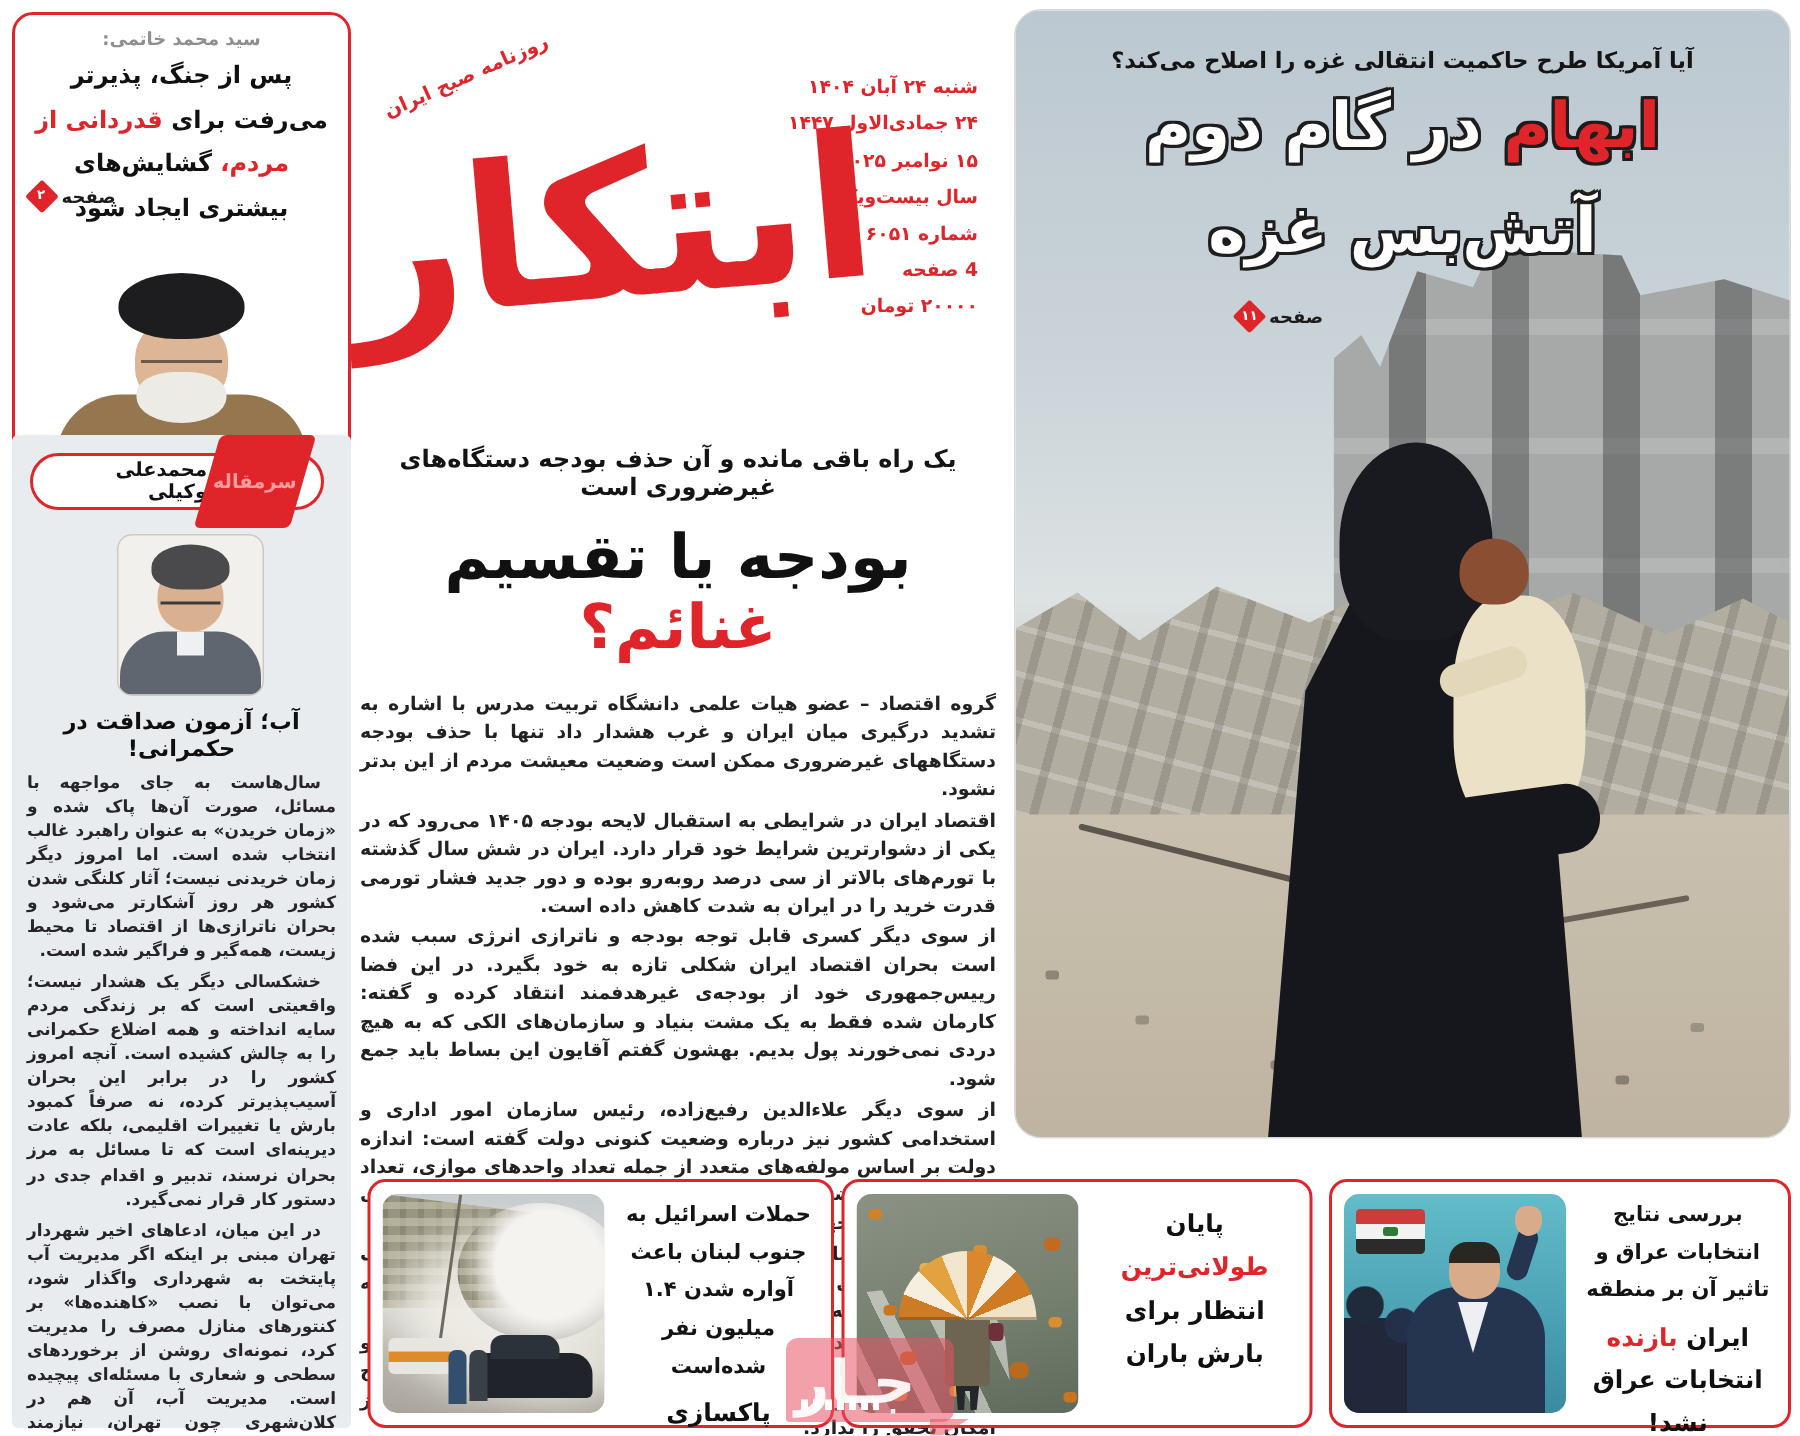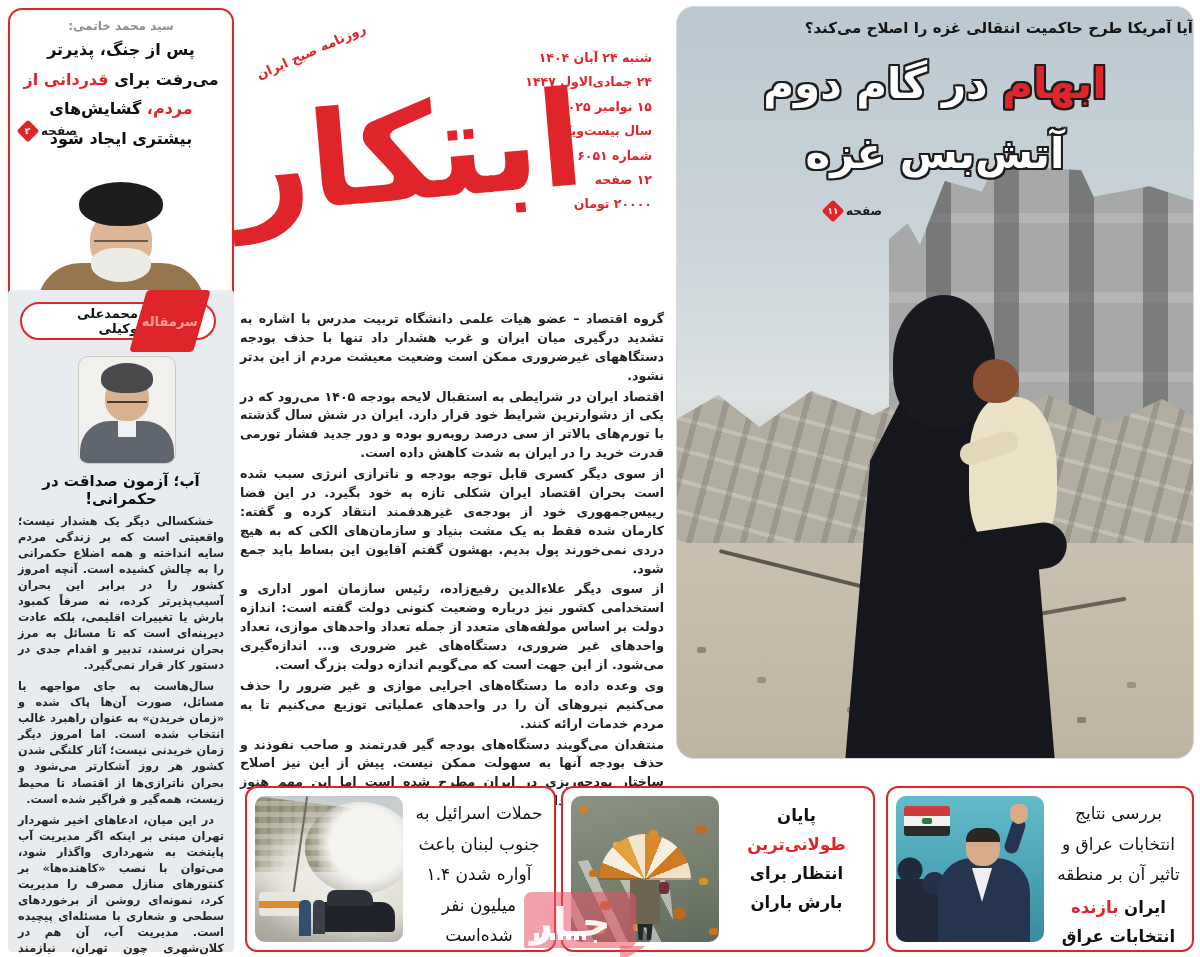--- a/index.html
+++ b/index.html
@@ -31,21 +31,21 @@
   .kh-shirt{position:absolute;bottom:26px;left:50%;transform:translateX(-50%);width:26px;height:20px;background:#e8e4da;border-radius:4px;}
 
   
   .masthead{position:absolute;left:238px;top:0;width:432px;height:292px;}
   .masthead-tagline{position:absolute;left:14px;top:44px;transform:rotate(-24deg);color:var(--red);font-size:13px;font-weight:bold;white-space:nowrap;}
   .masthead-title{position:absolute;left:0;top:28px;width:340px;height:250px;display:flex;align-items:center;justify-content:center;color:var(--red);font-size:132px;font-weight:bold;transform:rotate(-5deg);letter-spacing:-4px;line-height:1;}
   .masthead-dates{position:absolute;left:262px;top:46px;width:152px;direction:rtl;text-align:right;color:var(--red);font-size:12.5px;font-weight:bold;line-height:1.95;}
 
   
   .gaza-panel{position:absolute;left:676px;top:6px;width:518px;height:753px;border:1px solid #d8d8d8;border-radius:18px;overflow:hidden;background:linear-gradient(180deg,#bcc8d1 0%,#c9d3d8 30%,#dde2e3 52%,#d3d4cf 60%);}
-  .gaza-kicker{position:absolute;top:12px;left:0;right:0;text-align:right;font-size:15px;font-weight:bold;color:#151515;direction:rtl;}
+  .gaza-kicker{position:absolute;top:24px;left:0;right:0;text-align:center;font-size:15px;font-weight:bold;color:#151515;direction:rtl;}
   .gaza-hl{position:absolute;left:0;right:0;text-align:center;direction:rtl;font-size:42px;font-weight:bold;letter-spacing:-1px;}
   .gaza-hl.l1{top:52px;}
   .gaza-hl.l2{top:122px;}
   .ol-white{color:#fff;text-shadow:-2px -2px 0 #1d1d1d,2px -2px 0 #1d1d1d,-2px 2px 0 #1d1d1d,2px 2px 0 #1d1d1d,0 -2px 0 #1d1d1d,0 2px 0 #1d1d1d,-2px 0 0 #1d1d1d,2px 0 0 #1d1d1d;}
   .ol-red{color:var(--red);text-shadow:-2px -2px 0 #1d1d1d,2px -2px 0 #1d1d1d,-2px 2px 0 #1d1d1d,2px 2px 0 #1d1d1d,0 -2px 0 #1d1d1d,0 2px 0 #1d1d1d,-2px 0 0 #1d1d1d,2px 0 0 #1d1d1d;}
   .gaza-badge{position:absolute;left:148px;top:196px;}
   .gz-building{position:absolute;right:-6px;top:158px;width:310px;height:265px;background:#a6a9a8;clip-path:polygon(0 28%,6% 22%,10% 30%,18% 6%,30% 10%,34% 0,62% 2%,66% 12%,84% 8%,100% 14%,100% 100%,0 100%);}
   .gz-building:before{content:"";position:absolute;inset:0;background:
     linear-gradient(90deg,transparent 0 12%,rgba(60,60,62,.55) 12% 20%,transparent 20% 34%,rgba(60,60,62,.5) 34% 42%,transparent 42% 58%,rgba(60,60,62,.55) 58% 66%,transparent 66% 82%,rgba(60,60,62,.5) 82% 90%,transparent 90%),
     linear-gradient(0deg,transparent 0 18%,rgba(255,255,255,.18) 18% 22%,transparent 22% 48%,rgba(255,255,255,.18) 48% 52%,transparent 52% 78%,rgba(255,255,255,.18) 78% 82%,transparent 82%);
@@ -84,21 +84,21 @@
   .ed-suit{position:absolute;bottom:0;left:50%;transform:translateX(-50%);width:94px;height:42px;background:#5f6670;border-radius:30px 30px 0 0;}
   .ed-shirt{position:absolute;bottom:26px;left:50%;transform:translateX(-50%);width:18px;height:16px;background:#eef0f2;}
   .ed-title{text-align:center;font-size:15px;font-weight:bold;color:#0f0f0f;margin:2px 0 6px;}
   .ed-body{font-size:11.3px;font-weight:600;line-height:1.42;color:#26262a;text-align:justify;}
   .ed-body p{margin-bottom:5px;text-indent:10px;}
 
   
   .news-box{position:absolute;top:786px;height:166px;border:2px solid var(--red);border-radius:12px;background:#fff;padding:8px;display:flex;gap:9px;}
   .news-box .nb-img{width:148px;flex-shrink:0;border-radius:10px;overflow:hidden;position:relative;}
   .news-box .nb-text{flex:1;direction:rtl;display:flex;flex-direction:column;align-items:center;padding-top:2px;}
-  .nb-kicker{font-size:17px;font-weight:normal;line-height:1.8;text-align:center;color:#141414;}
+  .nb-kicker{font-size:14px;font-weight:bold;line-height:1.8;text-align:center;color:#141414;}
   .nb-headline{font-size:16.5px;font-weight:bold;line-height:1.75;text-align:center;color:#101010;margin-top:4px;letter-spacing:-.3px;}
   .nb-badge-row{width:100%;margin-top:auto;text-align:left;}
   #box-lebanon{left:245px;width:311px;}
   #box-rain{left:561px;width:314px;}
   #box-iraq{left:886px;width:308px;}
 
   
   .lb-scene{position:absolute;inset:0;background:linear-gradient(180deg,#c6cbce 0%,#dfdfdb 45%,#b9b5ac 70%,#a9a59c 100%);}
   .lb-hill{position:absolute;left:0;top:0;width:74%;height:52%;background:#98957f;clip-path:polygon(0 0,100% 18%,88% 100%,0 100%);}
   .lb-hill:before{content:"";position:absolute;inset:0;background:repeating-linear-gradient(0deg,rgba(235,230,215,.5) 0 5px,transparent 5px 11px),repeating-linear-gradient(90deg,rgba(90,85,70,.35) 0 4px,transparent 4px 12px);opacity:.7;}
@@ -164,21 +164,21 @@
 
   <div class="masthead">
     <div class="masthead-tagline">روزنامه صبح ایران</div>
     <div class="masthead-title">ابتکار</div>
     <div class="masthead-dates">
       <div>شنبه ۲۴ آبان ۱۴۰۴</div>
       <div>۲۴ جمادی‌الاول ۱۴۴۷</div>
       <div>۱۵ نوامبر ۲۰۲۵</div>
       <div>سال بیست‌ویکم</div>
       <div>شماره ۶۰۵۱</div>
-      <div>۱۲ صفحه</div>
+      <div>4 صفحه</div>
       <div>۲۰۰۰۰ تومان</div>
     </div>
   </div>
 
   <div class="gaza-panel">
     <div class="gz-building"></div>
     <div class="gz-rubble"></div>
     <div class="gz-ground"></div>
     <div class="gz-stick1"></div>
     <div class="gz-stick2"></div>
@@ -194,20 +194,22 @@
     <div class="gaza-hl l2"><span class="ol-white">آتش‌بس غزه</span></div>
     <div class="pbadge gaza-badge">
       <span>صفحه</span>
       <span class="diamond">
           <i>۱۱</i>
         </span>
     </div>
   </div>
 
   <div class="main-article">
+    <div class="main-kicker">یک راه باقی مانده و آن حذف بودجه دستگاه‌های غیرضروری است</div>
+    <div class="main-headline"><span>بودجه یا تقسیم </span><span class="red">غنائم؟</span></div>
     <div class="main-body">
       <p>گروه اقتصاد – عضو هیات علمی دانشگاه تربیت مدرس با اشاره به تشدید درگیری میان ایران و غرب هشدار داد تنها با حذف بودجه دستگاههای غیرضروری ممکن است وضعیت معیشت مردم از این بدتر نشود.</p>
       <p>اقتصاد ایران در شرایطی به استقبال لایحه بودجه ۱۴۰۵ می‌رود که در یکی از دشوارترین شرایط خود قرار دارد. ایران در شش سال گذشته با تورم‌های بالاتر از سی درصد روبه‌رو بوده و دور جدید فشار تورمی قدرت خرید را در ایران به شدت کاهش داده است.</p>
       <p>از سوی دیگر کسری قابل توجه بودجه و ناترازی انرژی سبب شده است بحران اقتصاد ایران شکلی تازه به خود بگیرد. در این فضا رییس‌جمهوری خود از بودجه‌ی غیرهدفمند انتقاد کرده و گفته: کارمان شده فقط به یک مشت بنیاد و سازمان‌های الکی که به هیچ دردی نمی‌خورند پول بدیم. بهشون گفتم آقایون این بساط باید جمع شود.</p>
       <p>از سوی دیگر علاءالدین رفیع‌زاده، رئیس سازمان امور اداری و استخدامی کشور نیز درباره وضعیت کنونی دولت گفته است: اندازه دولت بر اساس مولفه‌های متعدد از جمله تعداد واحدهای موازی، تعداد واحدهای غیر ضروری، دستگاه‌های غیر ضروری و... اندازه‌گیری می‌شود. از این جهت است که می‌گویم اندازه دولت بزرگ است.</p>
       <p>وی وعده داده ما دستگاه‌های اجرایی موازی و غیر ضرور را حذف می‌کنیم نیروهای آن را در واحدهای عملیاتی توزیع می‌کنیم تا به مردم خدمات ارائه کنند.</p>
       <p>منتقدان می‌گویند دستگاه‌های بودجه گیر قدرتمند و صاحب نفوذند و حذف بودجه آنها به سهولت ممکن نیست. پیش از این نیز اصلاح ساختار بودجه‌ریزی در ایران مطرح شده است اما این مهم هنوز امکان تحقق را ندارد.</p>
     </div>
 
   </div>
@@ -222,22 +224,22 @@
     </div>
     <div class="ed-photo">
       <div class="ed-suit"></div>
       <div class="ed-shirt"></div>
       <div class="ed-face"></div>
       <div class="ed-glass"></div>
       <div class="ed-hair"></div>
     </div>
     <div class="ed-title">آب؛ آزمون صداقت در حکمرانی!</div>
     <div class="ed-body">
+      <p>سال‌هاست به جای مواجهه با مسائل، صورت آن‌ها پاک شده و «زمان خریدن» به عنوان راهبرد غالب انتخاب شده است. اما امروز دیگر زمان خریدنی نیست؛ آثار کلنگی شدن کشور هر روز آشکارتر می‌شود و بحران ناترازی‌ها از اقتصاد تا محیط زیست، همه‌گیر و فراگیر شده است.</p>
       <p>خشکسالی دیگر یک هشدار نیست؛ واقعیتی است که بر زندگی مردم سایه انداخته و همه اضلاع حکمرانی را به چالش کشیده است. آنچه امروز کشور را در برابر این بحران آسیب‌پذیرتر کرده، نه صرفاً کمبود بارش یا تغییرات اقلیمی، بلکه عادت دیرینه‌ای است که تا مسائل به مرز بحران نرسند، تدبیر و اقدام جدی در دستور کار قرار نمی‌گیرد.</p>
-      <p>سال‌هاست به جای مواجهه با مسائل، صورت آن‌ها پاک شده و «زمان خریدن» به عنوان راهبرد غالب انتخاب شده است. اما امروز دیگر زمان خریدنی نیست؛ آثار کلنگی شدن کشور هر روز آشکارتر می‌شود و بحران ناترازی‌ها از اقتصاد تا محیط زیست، همه‌گیر و فراگیر شده است.</p>
       <p>در این میان، ادعاهای اخیر شهردار تهران مبنی بر اینکه اگر مدیریت آب پایتخت به شهرداری واگذار شود، می‌توان با نصب «کاهنده‌ها» بر کنتورهای منازل مصرف را مدیریت کرد، نمونه‌ای روشن از برخوردهای سطحی و شعاری با مسئله‌ای پیچیده است. مدیریت آب، آن هم در کلان‌شهری چون تهران، نیازمند اصلاح ساختارها، شفافیت داده‌ها، سرمایه‌گذاری در فناوری و تغییر الگوی مصرف است؛ نه راه‌حل‌های ساده‌انگارانه و شرط‌های ناشدنی که بیشتر به نمایش سیاسی شباهت دارد تا تدبیر کارشناسی.</p>
 
     </div>
 
   </div>
 
   <div class="news-box" id="box-lebanon">
     <div class="nb-img">
       <div class="lb-scene">
         <div class="lb-hill"></div>

